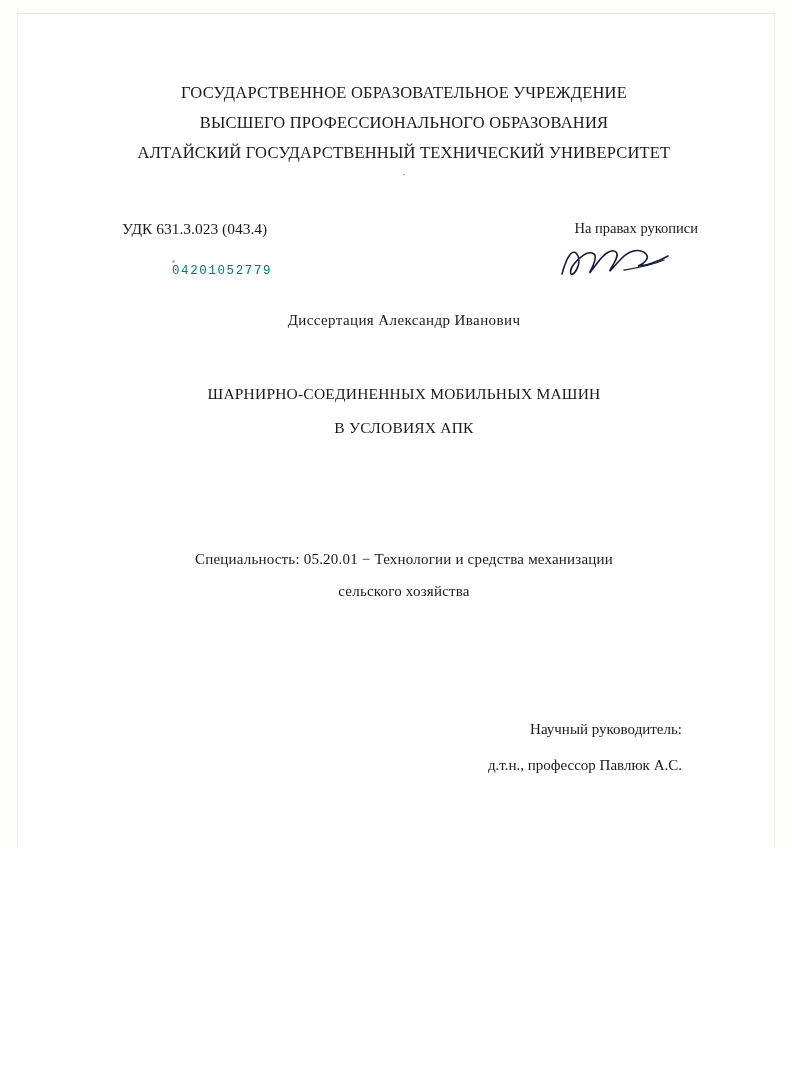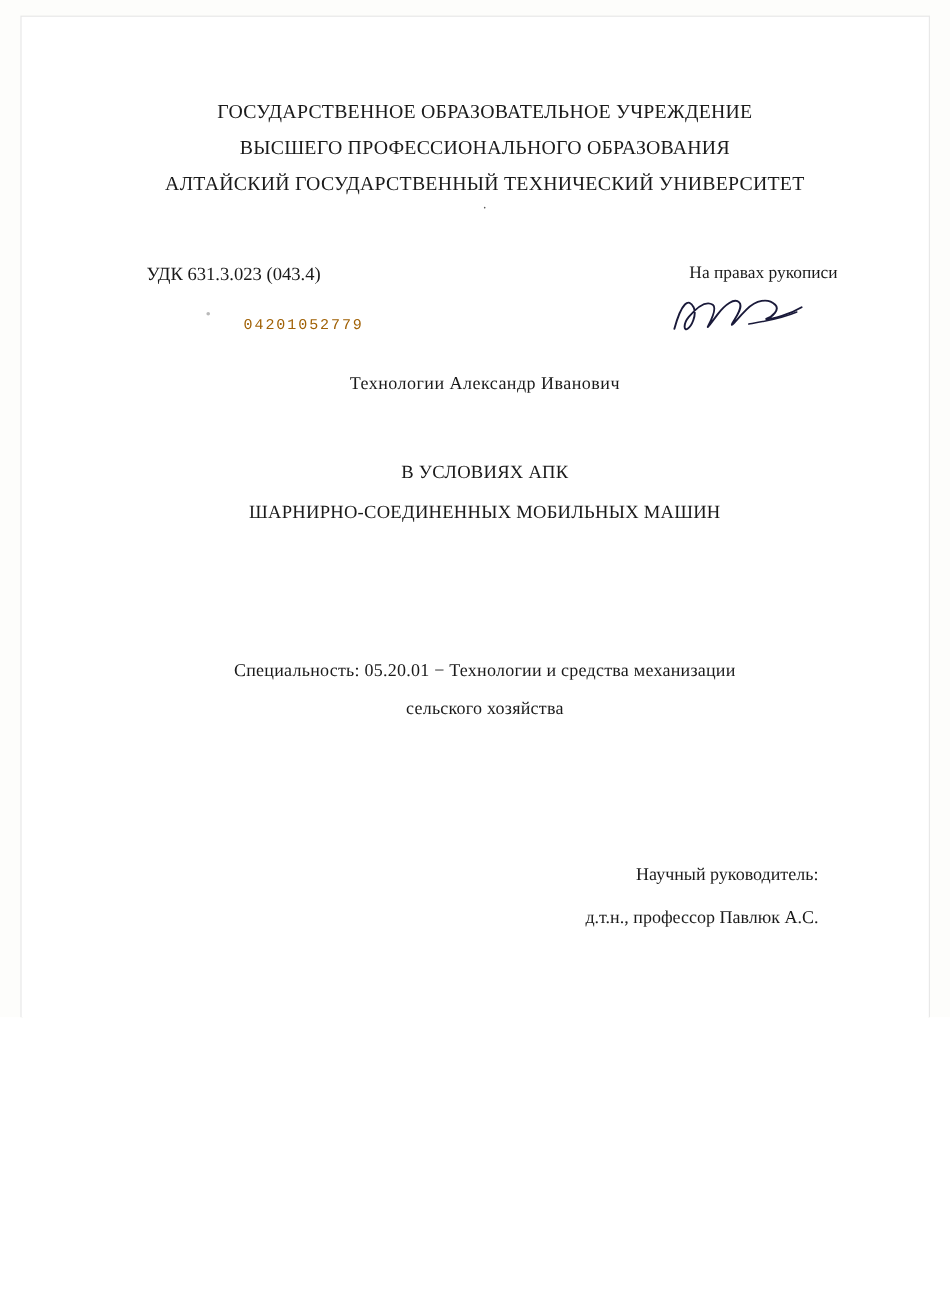--- a/index.html
+++ b/index.html
@@ -70,25 +70,25 @@
   }
   .signature {
     position: absolute;
     right: 30px;
     top: 20px;
     width: 120px;
     height: 40px;
   }
   .barcode {
     margin-top: -16px;
-    margin-left: 99px;
+    margin-left: 68px;
     font-family: "Liberation Mono", monospace;
     font-size: 12.5px;
     letter-spacing: 1.6px;
-    color: #a16207;
+    color: #0f766e;
   }
   .author {
     margin-top: 34px;
     text-align: center;
     font-size: 15px;
     letter-spacing: 0.4px;
   }
   .title {
     margin-top: 48px;
     text-align: center;
@@ -150,25 +150,25 @@
         <div class="udk">УДК 631.3.023 (043.4)</div>
         <div class="manuscript">На правах рукописи</div>
         <svg class="signature" viewBox="0 0 120 40" xmlns="http://www.w3.org/2000/svg">
           <path d="M8 34 C14 12, 20 8, 24 16 C27 23, 22 32, 19 34 C16 36, 15 30, 20 24 C26 17, 34 10, 40 14 C44 17, 38 28, 36 32 C35 34, 38 30, 44 22 C50 14, 58 8, 62 12 C66 16, 58 26, 56 30 C55 33, 60 26, 68 18 C76 10, 86 8, 92 14 C96 18, 90 24, 84 26 C90 26, 104 22, 114 16" fill="none" stroke="#1a1a3a" stroke-width="1.6" stroke-linecap="round"></path>
           <path d="M70 30 C82 28, 96 26, 110 20" fill="none" stroke="#1a1a3a" stroke-width="1.3" stroke-linecap="round"></path>
         </svg>
       </div>
 
       <div class="barcode">04201052779</div>
 
-      <div class="author">Технологии Александр Иванович</div>
+      <div class="author">Диссертация Александр Иванович</div>
 
       <div class="title">
+        <div class="line">ШАРНИРНО-СОЕДИНЕННЫХ МОБИЛЬНЫХ МАШИН</div>
         <div class="line">В УСЛОВИЯХ АПК</div>
-        <div class="line">ШАРНИРНО-СОЕДИНЕННЫХ МОБИЛЬНЫХ МАШИН</div>
       </div>
 
       <div class="specialty">
         <div class="line">Специальность: 05.20.01 − Технологии и средства механизации</div>
         <div class="line">сельского хозяйства</div>
       </div>
 
 
       <div class="advisor">
         <div>Научный руководитель:</div>

